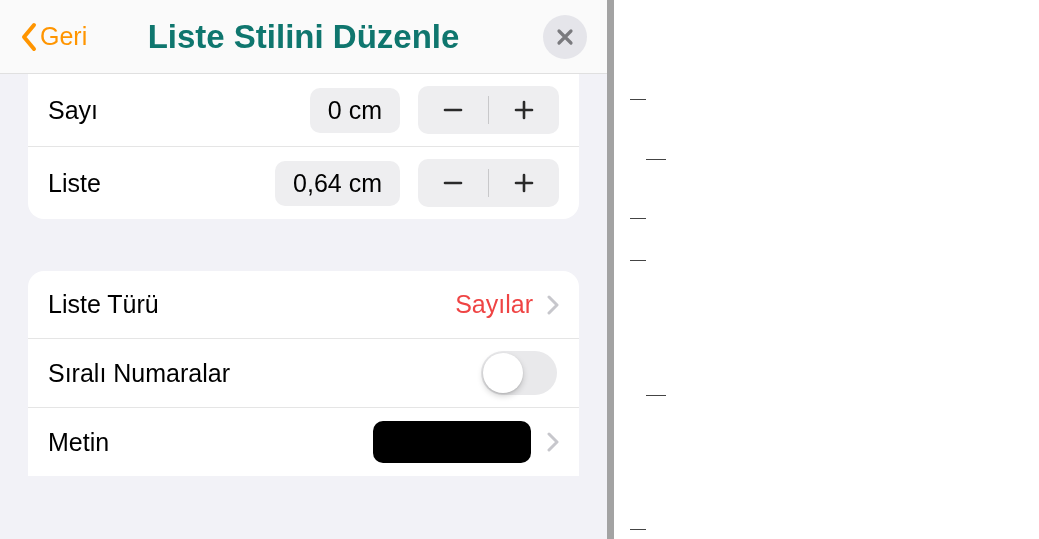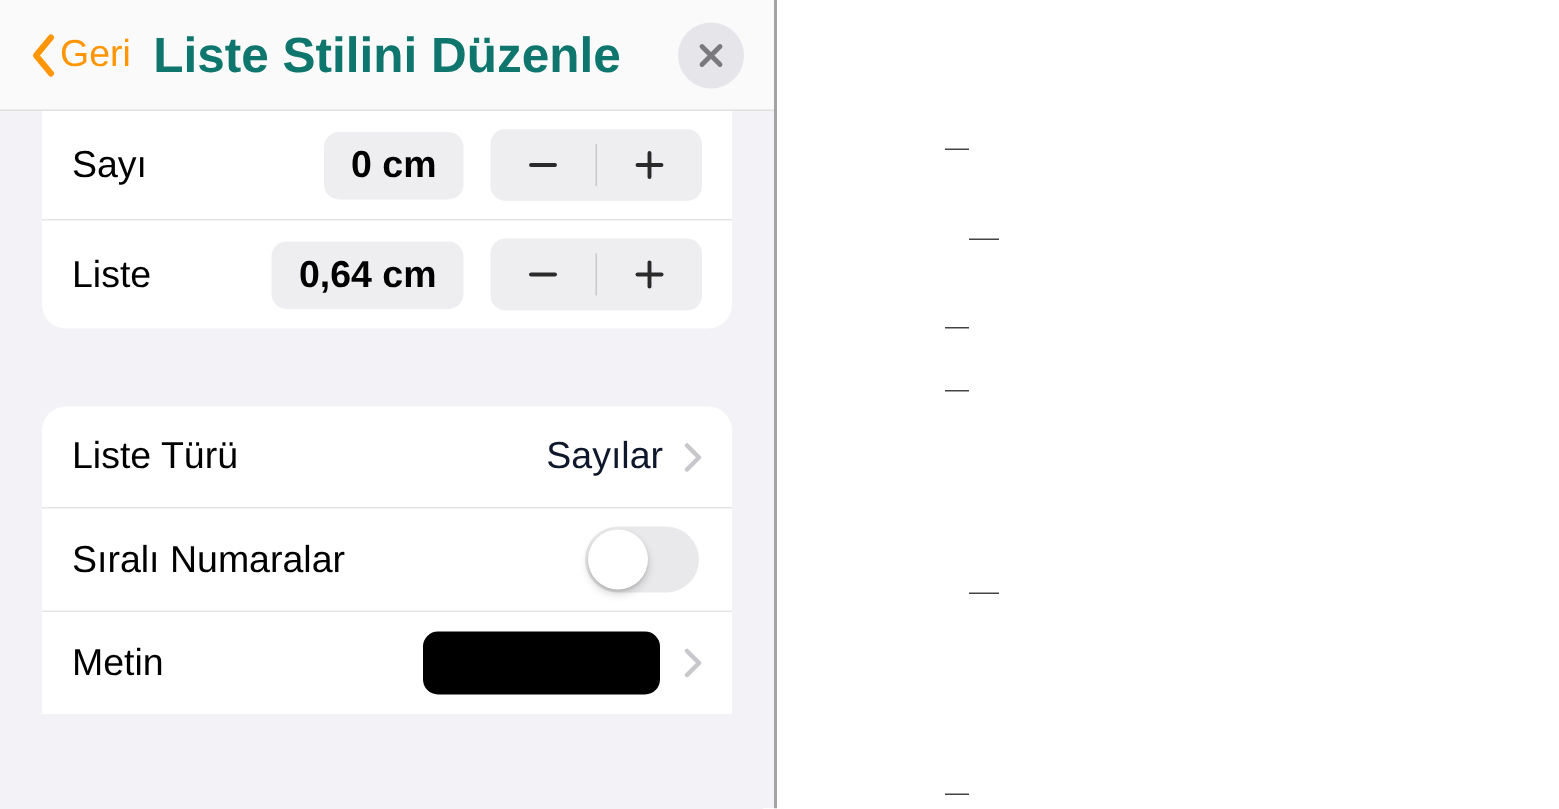--- a/index.html
+++ b/index.html
@@ -8,25 +8,25 @@
       box-sizing: border-box;
     }
     body {
       font-family: -apple-system, BlinkMacSystemFont, "Segoe UI", Helvetica, Arial, sans-serif;
       background: #fff;
       width: 1039px;
       height: 539px;
       position: relative;
     }
     .panel {
-      width: 518px;
+      width: 614px;
       height: 539px;
       position: relative;
       background: #fff;
-      border-right: 2px solid #a3a3a3;
+      border-right: 7px solid #a3a3a3;
       overflow: hidden;
     }
     .header {
       height: 74px;
       display: flex;
       align-items: center;
       justify-content: space-between;
       padding: 0 20px;
       border-bottom: 1px solid #e0e0e0;
       background: #fafafa;
@@ -102,21 +102,20 @@
       flex: 1;
     }
     .value-pill {
       background: #eeeef0;
       border-radius: 10px;
       padding: 8px 18px;
       font-size: 25px;
       color: #000;
       min-width: 80px;
       text-align: right;
-      font-weight: bold;
     }
     .stepper {
       display: flex;
       align-items: center;
       background: #eeeef0;
       border-radius: 10px;
       height: 48px;
       overflow: hidden;
       margin-left: 10px;
     }
@@ -128,21 +127,21 @@
       justify-content: center;
       color: #2a2a2a;
     }
     .stepper-divider {
       width: 1px;
       height: 28px;
       background: #c8c8ca;
     }
     .row-value {
       font-size: 25px;
-      color: #0f172a;
+      color: #ef4444;
       margin-right: 6px;
     }
     .chevron-right {
       color: #c7c7cc;
       display: flex;
       align-items: center;
     }
     .toggle {
       width: 76px;
       height: 44px;

